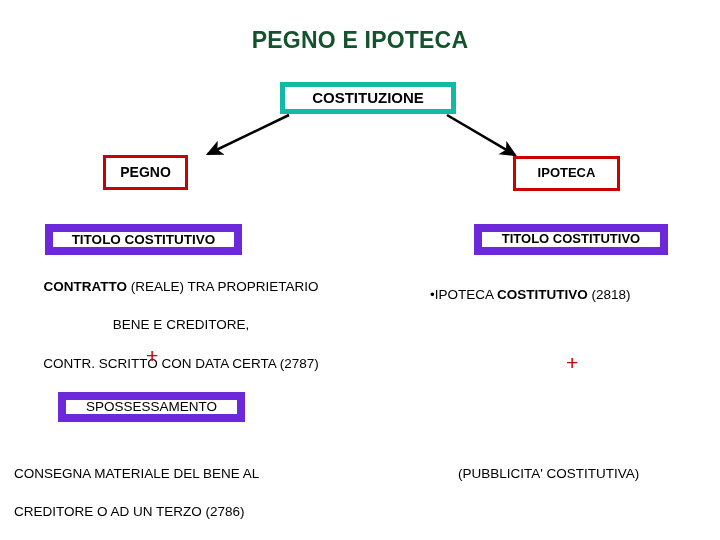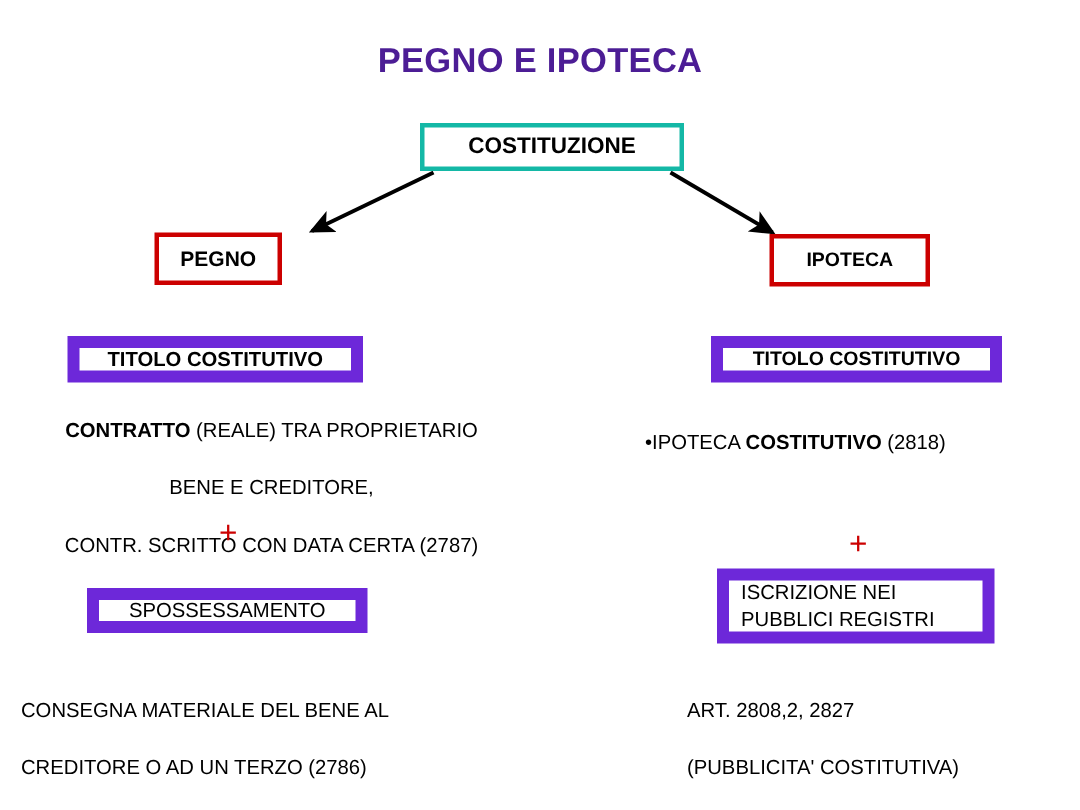--- a/index.html
+++ b/index.html
@@ -19,37 +19,37 @@
 
   
   .slide-title {
     position: absolute;
     left: 0;
     top: 27px;
     width: 720px;
     text-align: center;
     font-size: 23px;
     font-weight: bold;
-    color: #4c1d95;
+    color: #14532d;
     letter-spacing: 0.2px;
     white-space: nowrap;
   }
 
   
   .node {
     position: absolute;
     box-sizing: border-box;
     background: #ffffff;
     display: flex;
     align-items: center;
     justify-content: center;
     line-height: 1.15;
   }
   .node-thin-green {
-    border: 3px solid #14b8a6;
+    border: 5px solid #14b8a6;
   }
   .node-red {
     border: 3px solid #CC0000;
   }
   .node-green {
     border: 8px solid #6d28d9;
   }
 
   
   #node-costituzione {
@@ -174,30 +174,23 @@
     <div class="li"><span>•</span><span>IPOTECA </span><span class="b">COSTITUTIVO</span><span> (2818)</span></div>
   </div>
 
   <div class="plus" id="plus-left">+</div>
   <div class="plus" id="plus-right">+</div>
 
   <div class="node node-green" id="node-spossessamento">
     <span>SPOSSESSAMENTO</span>
   </div>
 
-  <div class="node node-green" id="node-iscrizione">
-    <div class="two-line">
-      <div>ISCRIZIONE NEI</div>
-      <div>PUBBLICI REGISTRI</div>
-    </div>
-  </div>
 
   <div class="textblock" id="text-consegna">
     <div>CONSEGNA MATERIALE DEL BENE AL</div>
     <div>CREDITORE O AD UN TERZO (2786)</div>
   </div>
 
   <div class="textblock" id="text-art">
-    <div>ART. 2808,2, 2827</div>
     <div>(PUBBLICITA' COSTITUTIVA)</div>
   </div>
 
 </div>
 
 </body></html>

